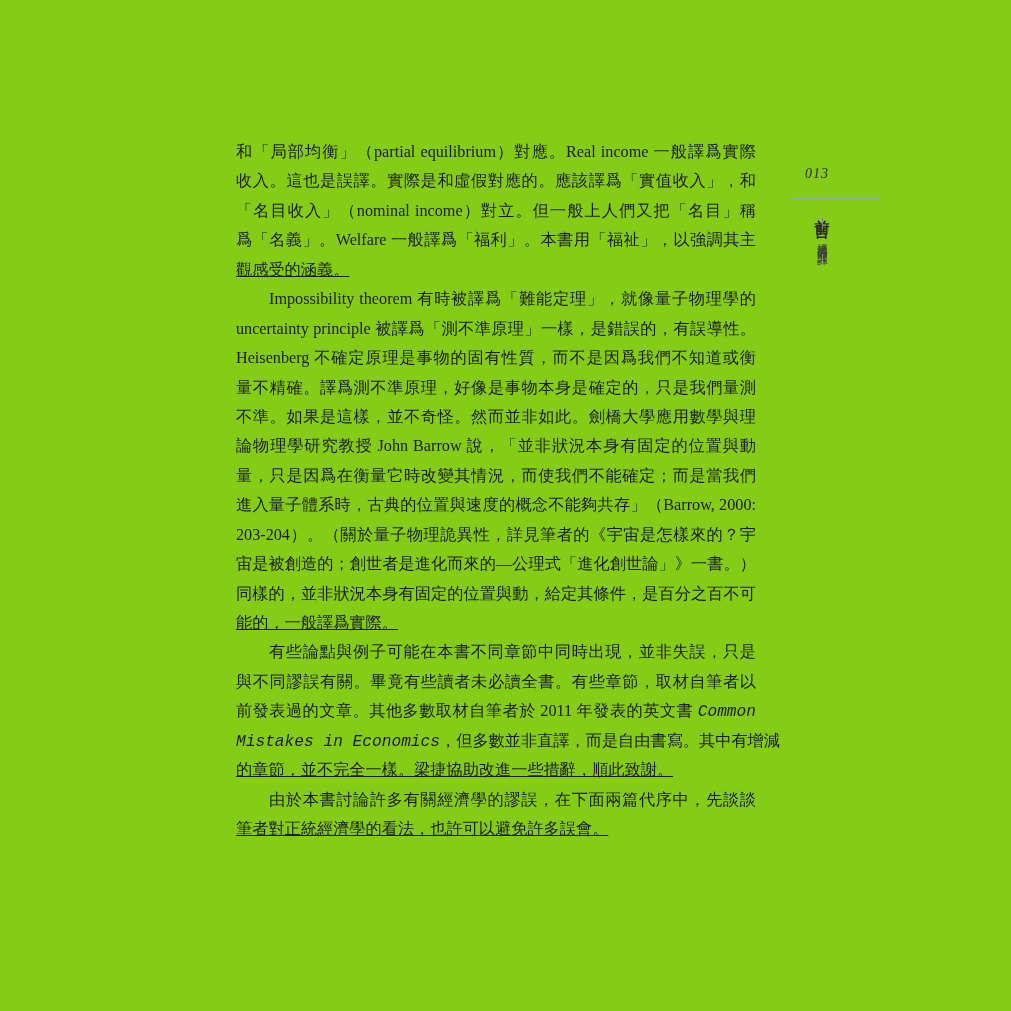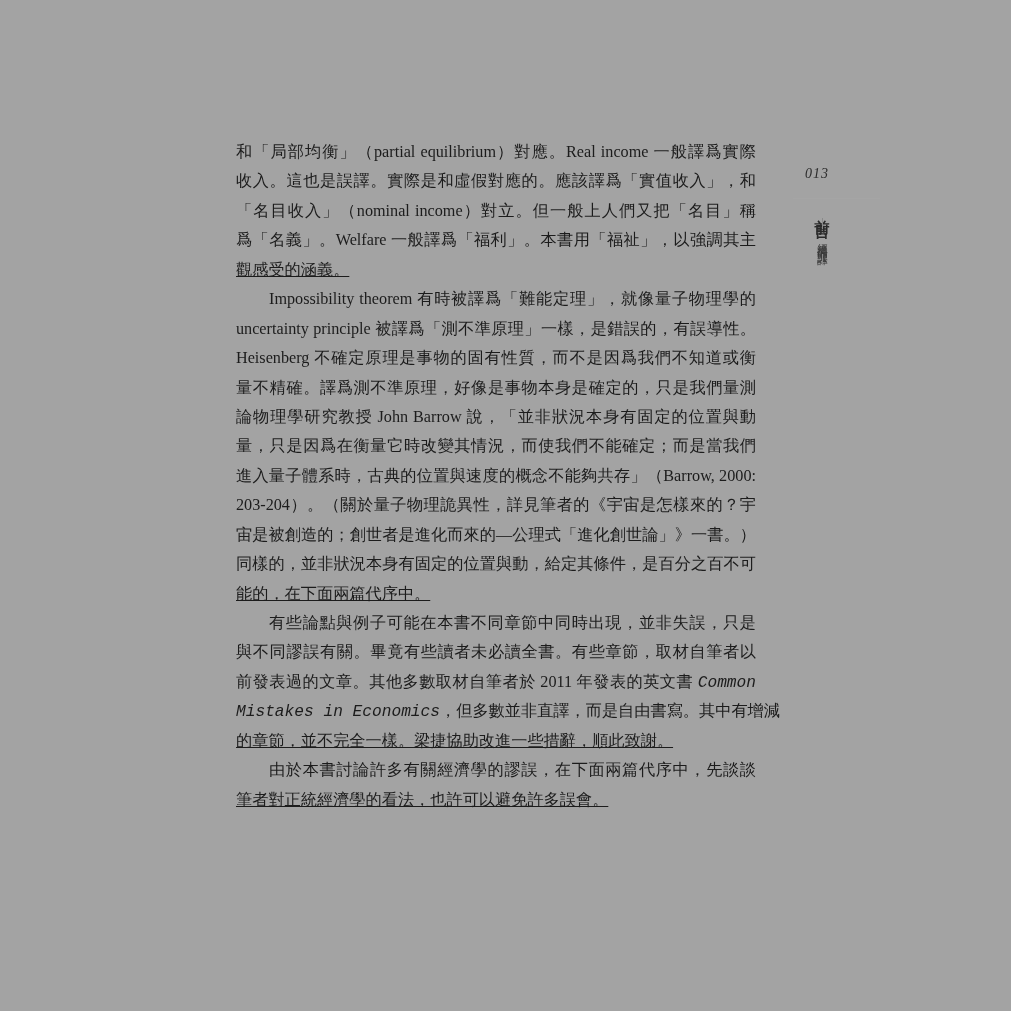--- a/index.html
+++ b/index.html
@@ -10,21 +10,21 @@
   body {
     width: 1011px;
     height: 1011px;
     position: relative;
     font-family: "Liberation Serif", "DejaVu Serif", serif;
     color: #1e1e1e;
   }
   .page {
     position: absolute;
     inset: 0;
-    background: #a3a3a3;
+    background: #84cc16;
     overflow: hidden;
   }
   
   .body-text {
     position: absolute;
     left: 236px;
     top: 138px;
     width: 520px;
     font-size: 16.2px;
     color: #1c1c1c;
@@ -103,27 +103,28 @@
   <div class="body-text">
     <div class="line">和「局部均衡」（partial equilibrium）對應。Real income 一般譯爲實際</div>
     <div class="line">收入。這也是誤譯。實際是和虛假對應的。應該譯爲「實值收入」，和</div>
     <div class="line">「名目收入」（nominal income）對立。但一般上人們又把「名目」稱</div>
     <div class="line">爲「名義」。Welfare 一般譯爲「福利」。本書用「福祉」，以強調其主</div>
     <div class="line para-end">觀感受的涵義。</div>
     <div class="line indent">Impossibility theorem 有時被譯爲「難能定理」，就像量子物理學的</div>
     <div class="line">uncertainty principle 被譯爲「測不準原理」一樣，是錯誤的，有誤導性。</div>
     <div class="line">Heisenberg 不確定原理是事物的固有性質，而不是因爲我們不知道或衡</div>
     <div class="line">量不精確。譯爲測不準原理，好像是事物本身是確定的，只是我們量測</div>
+    <div class="line">不準。如果是這樣，並不奇怪。然而並非如此。劍橋大學應用數學與理</div>
     <div class="line">論物理學研究教授 John Barrow 說，「並非狀況本身有固定的位置與動</div>
     <div class="line">量，只是因爲在衡量它時改變其情況，而使我們不能確定；而是當我們</div>
     <div class="line">進入量子體系時，古典的位置與速度的概念不能夠共存」（Barrow, 2000:</div>
     <div class="line">203-204）。（關於量子物理詭異性，詳見筆者的《宇宙是怎樣來的？宇</div>
     <div class="line">宙是被創造的；創世者是進化而來的—公理式「進化創世論」》一書。）</div>
     <div class="line">同樣的，並非狀況本身有固定的位置與動，給定其條件，是百分之百不可</div>
-    <div class="line para-end">能的，在下面兩篇代序中。</div>
+    <div class="line para-end">能的，一般譯爲實際。</div>
     <div class="line indent">有些論點與例子可能在本書不同章節中同時出現，並非失誤，只是</div>
     <div class="line">與不同謬誤有關。畢竟有些讀者未必讀全書。有些章節，取材自筆者以</div>
     <div class="line"><span>前發表過的文章。其他多數取材自筆者於 2011 年發表的英文書 </span><i>Common</i></div>
     <div class="line"><i>Mistakes in Economics</i><span>，但多數並非直譯，而是自由書寫。其中有增減</span></div>
     <div class="line para-end">的章節，並不完全一樣。梁捷協助改進一些措辭，順此致謝。</div>
     <div class="line indent">由於本書討論許多有關經濟學的謬誤，在下面兩篇代序中，先談談</div>
     <div class="line para-end">筆者對正統經濟學的看法，也許可以避免許多誤會。</div>
   </div>
 
   <div class="folio">013</div>

